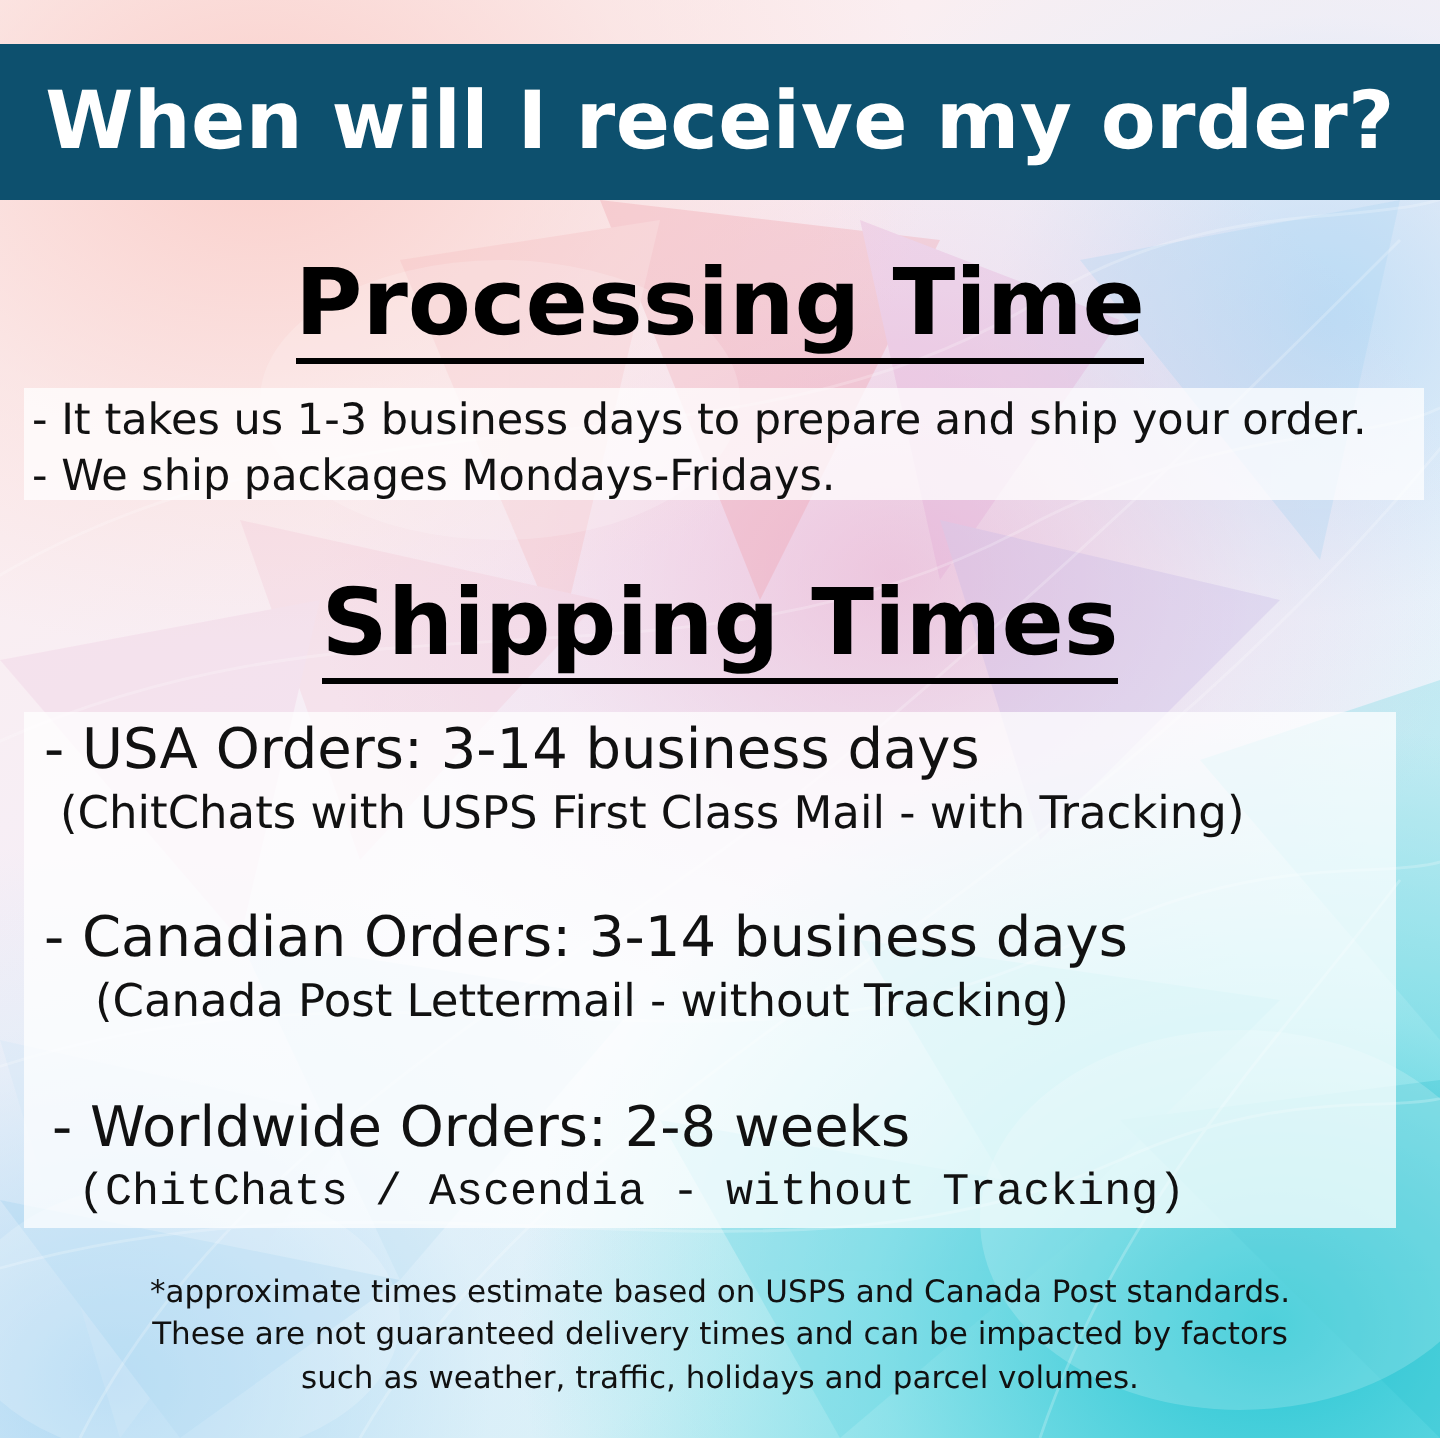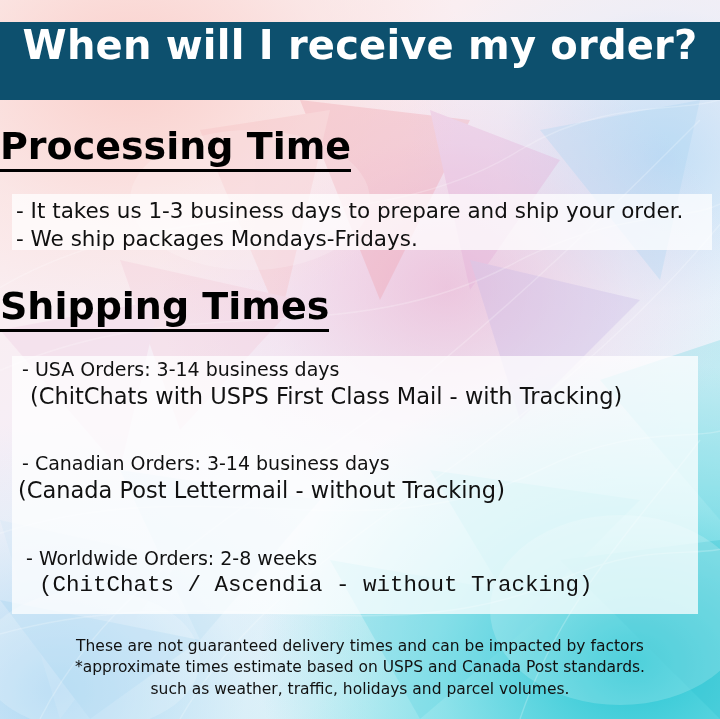--- a/index.html
+++ b/index.html
@@ -27,37 +27,38 @@
   
   .shards { position:absolute; inset:0; pointer-events:none; }
 
   
   .banner {
     position:absolute;
     left:0; top:22px;
     width:720px; height:78px;
     background:#0d506e;
     display:flex;
-    align-items:flex-start;
+    align-items:center;
     justify-content:center;
   }
   .banner-title {
     color:#ffffff;
     font-size:40px;
     font-weight:700;
     letter-spacing:0.2px;
     font-family:"DejaVu Sans", sans-serif;
     white-space:nowrap;
   }
 
   
   .section-head {
     position:absolute;
     width:720px;
-    font-size:38px;
+    text-align:center;
+    font-size:46px;
     font-weight:700;
     color:#000000;
     font-family:"DejaVu Sans", sans-serif;
   }
   .section-head span {
     border-bottom:3px solid #000;
     padding-bottom:1px;
   }
   #head-processing { top:124px; }
   #head-shipping   { top:284px; }
@@ -85,21 +86,21 @@
   }
 
   
   #proc-l1 { left:16px; top:198px; }
   #proc-l2 { left:16px; top:226px; }
 
   
   .ship-block { position:absolute; }
   .ship-title {
     color:#111111;
-    font-size:19px;
+    font-size:28px;
     font-family:"DejaVu Sans", sans-serif;
     white-space:nowrap;
   }
   .ship-sub {
     color:#111111;
     font-size:22.5px;
     font-family:"DejaVu Sans", sans-serif;
     white-space:nowrap;
   }
   #ship-usa   { left:22px; top:358px; }
@@ -188,18 +189,18 @@
     <div class="ship-title">- Canadian Orders: 3-14 business days</div>
     <div class="ship-sub">(Canada Post Lettermail - without Tracking)</div>
   </div>
 
   <div class="ship-block" id="ship-world">
     <div class="ship-title">- Worldwide Orders: 2-8 weeks</div>
     <div class="ship-sub">(ChitChats / Ascendia - without Tracking)</div>
   </div>
 
   <div class="footer">
+    <div>*approximate times estimate based on USPS and Canada Post standards.</div>
     <div>These are not guaranteed delivery times and can be impacted by factors</div>
-    <div>*approximate times estimate based on USPS and Canada Post standards.</div>
     <div>such as weather, traffic, holidays and parcel volumes.</div>
   </div>
 
 </div>
 
 </body></html>

